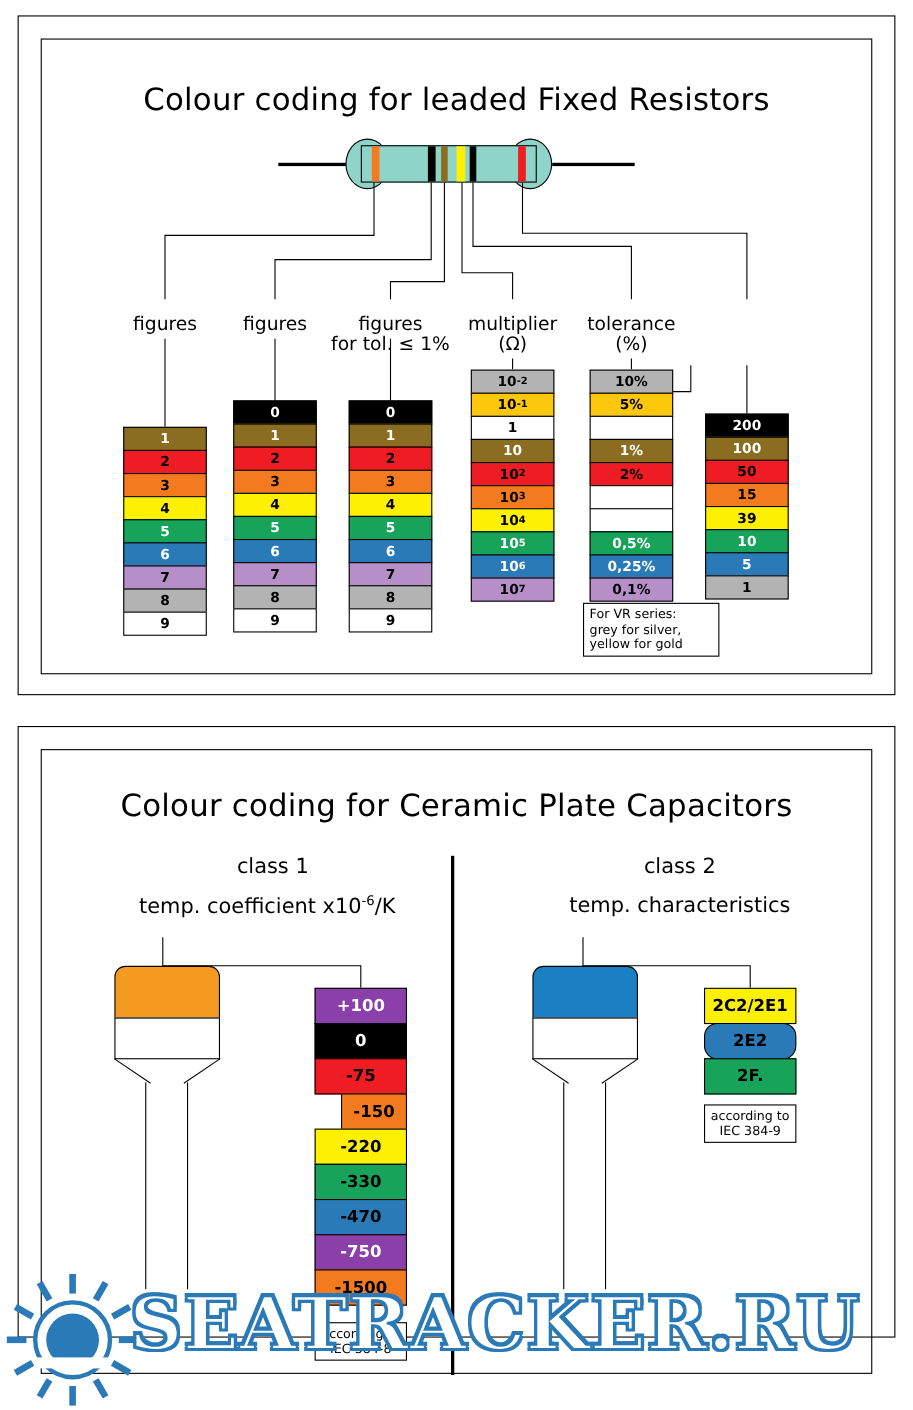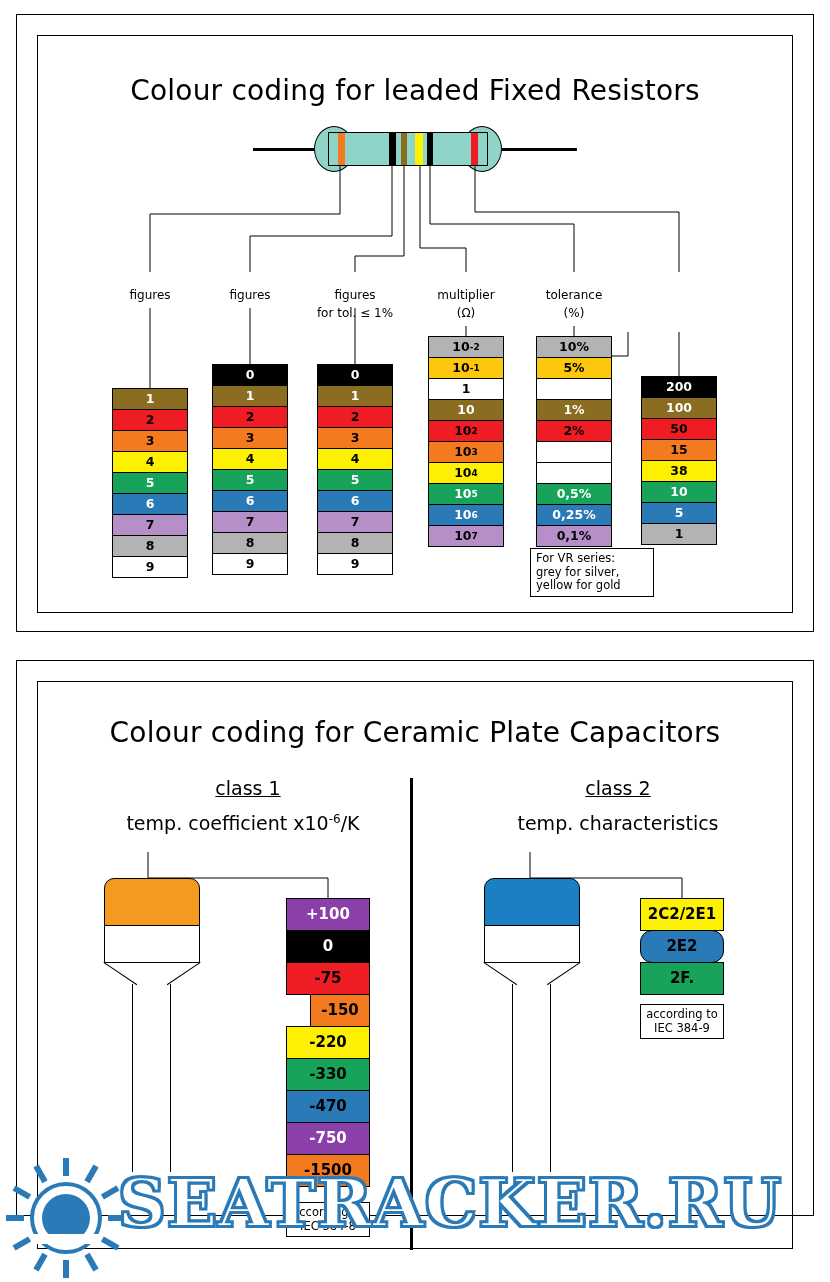--- a/index.html
+++ b/index.html
@@ -18,34 +18,34 @@
   .res-wrap{position:absolute;left:0;top:78px;width:100%;height:72px;}
   .lead{position:absolute;height:3px;background:#000;top:34px;}
   .body{position:absolute;background:#8fd4c8;border:1px solid #000;box-sizing:border-box;}
   .bulb{position:absolute;background:#8fd4c8;border:1px solid #000;box-sizing:border-box;border-radius:50%/50%;}
   .band{position:absolute;top:0;bottom:0;}
 
   
   svg.lines{position:absolute;left:0;top:0;overflow:visible;}
 
   
-  .colhead{position:absolute;text-align:center;font-size:12px;line-height:18px;}
+  .colhead{position:absolute;text-align:center;font-size:17px;line-height:18px;}
 
   
   .stack{position:absolute;}
   .cell{box-sizing:border-box;border:1px solid #000;font-size:12.5px;font-weight:bold;text-align:center;line-height:1;display:flex;align-items:center;justify-content:center;margin-top:-1px;}
   .cell:first-child{margin-top:0;}
   .cell sup{font-size:9px;vertical-align:super;font-weight:bold;}
 
   .note{position:absolute;border:1px solid #000;background:#fff;font-size:11.5px;line-height:13.5px;padding:3px 5px;box-sizing:border-box;text-align:left;}
   .note.center{text-align:center;}
 
   
   .classlbl{position:absolute;text-align:center;font-size:19px;}
-  .classlbl .u{text-decoration:underline;}
+  .classlbl .u{}
   .sub{position:absolute;text-align:center;font-size:19px;}
   .divider{position:absolute;background:#000;width:3px;}
   .cap{position:absolute;}
   .cap .top{position:absolute;left:0;top:0;width:100%;height:48px;border:1px solid #000;box-sizing:border-box;border-radius:10px 10px 0 0;}
   .cap .bot{position:absolute;left:0;top:47px;width:100%;height:38px;border:1px solid #000;box-sizing:border-box;background:#fff;}
   .cap .legs{position:absolute;left:0;top:84px;width:100%;height:210px;}
   .cap .legs .v{position:absolute;width:1px;background:#000;}
   .cap .legs .d{position:absolute;height:1px;background:#000;}
 
   .stack2 .cell{font-size:15px;}
@@ -211,21 +211,21 @@
         <div class="cell" style="height: 22px; background: rgb(255, 255, 255); color: rgb(0, 0, 0);"></div>
         <div class="cell" style="height: 22px; background: rgb(23, 163, 90); color: rgb(255, 255, 255);">0,5%</div>
         <div class="cell" style="height: 22px; background: rgb(42, 122, 184); color: rgb(255, 255, 255);">0,25%</div>
         <div class="cell" style="height: 22px; background: rgb(182, 143, 200); color: rgb(0, 0, 0);">0,1%</div>
       </div>
     <div class="stack" id="stack-tc" style="left:603px;top:340px;width:76px;">
         <div class="cell" style="height: 22px; background: rgb(0, 0, 0); color: rgb(255, 255, 255);">200</div>
         <div class="cell" style="height: 22px; background: rgb(138, 109, 32); color: rgb(255, 255, 255);">100</div>
         <div class="cell" style="height: 22px; background: rgb(239, 28, 36); color: rgb(0, 0, 0);">50</div>
         <div class="cell" style="height: 22px; background: rgb(244, 122, 32); color: rgb(0, 0, 0);">15</div>
-        <div class="cell" style="height: 22px; background: rgb(253, 240, 0); color: rgb(0, 0, 0);">38</div>
+        <div class="cell" style="height: 22px; background: rgb(253, 240, 0); color: rgb(0, 0, 0);">39</div>
         <div class="cell" style="height: 22px; background: rgb(23, 163, 90); color: rgb(255, 255, 255);">10</div>
         <div class="cell" style="height: 22px; background: rgb(42, 122, 184); color: rgb(255, 255, 255);">5</div>
         <div class="cell" style="height: 22px; background: rgb(179, 179, 179); color: rgb(0, 0, 0);">1</div>
       </div>
 
     <div class="note" id="vr-note" style="left:492px;top:512px;width:124px;">
         <div>For VR series:</div>
         <div>grey for silver,</div>
         <div>yellow for gold</div>
       </div>

